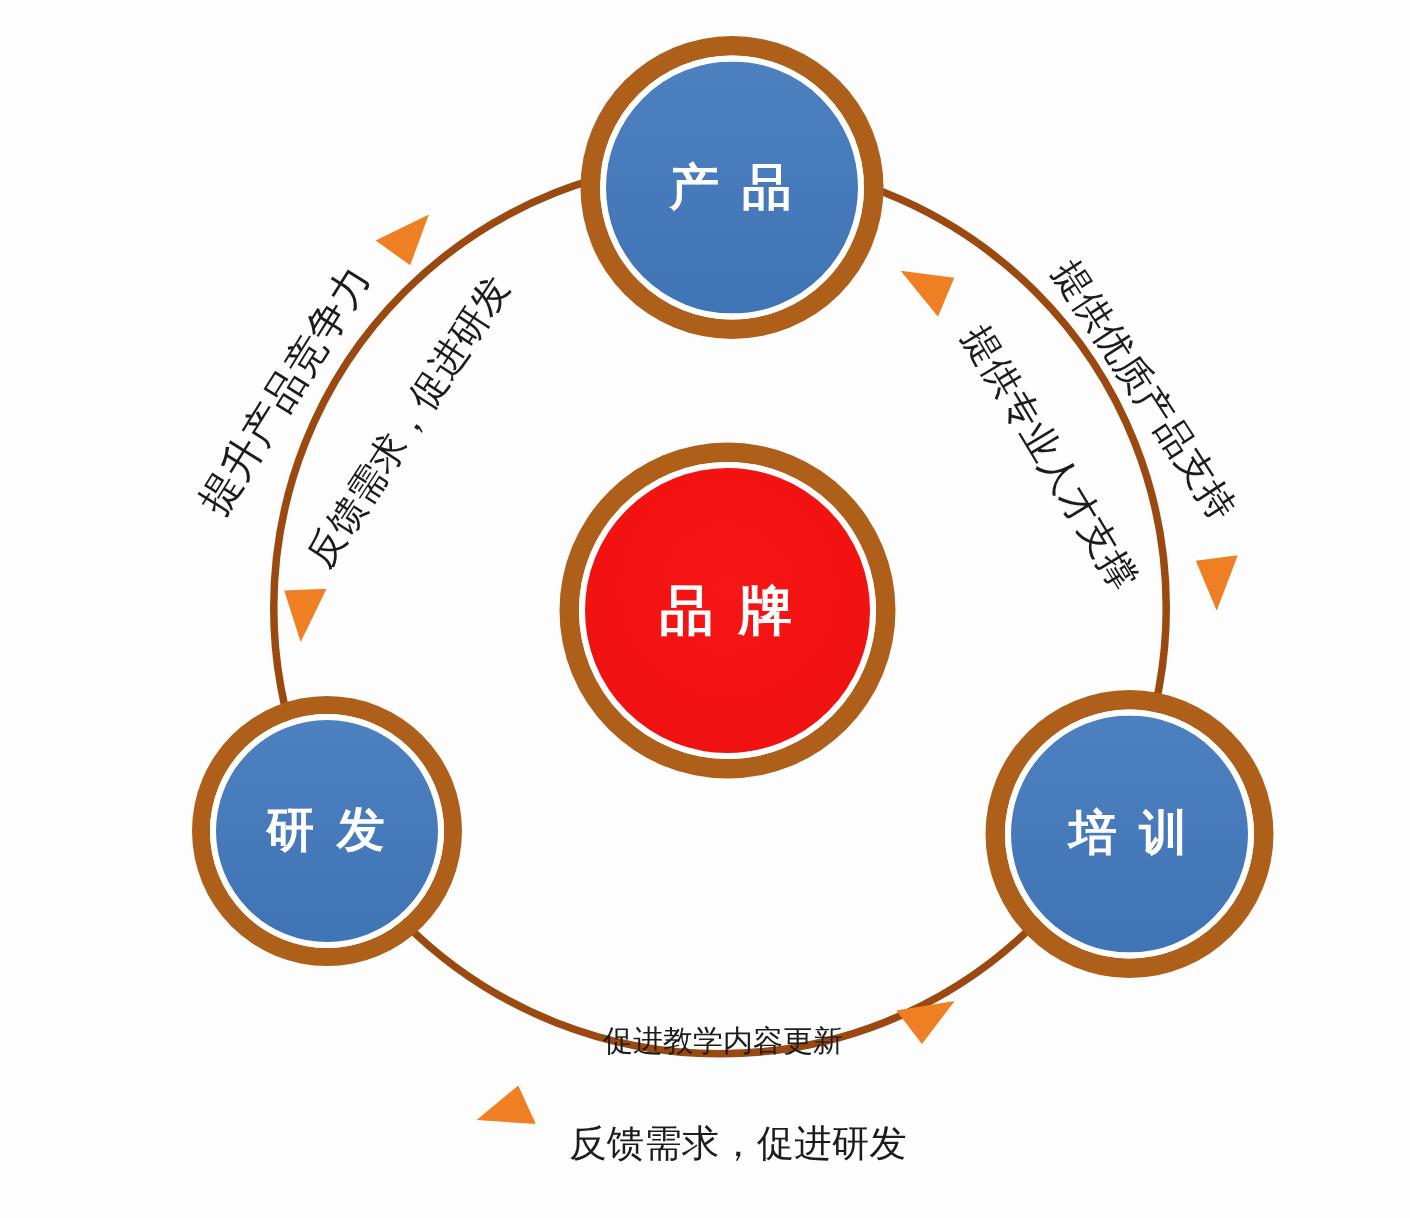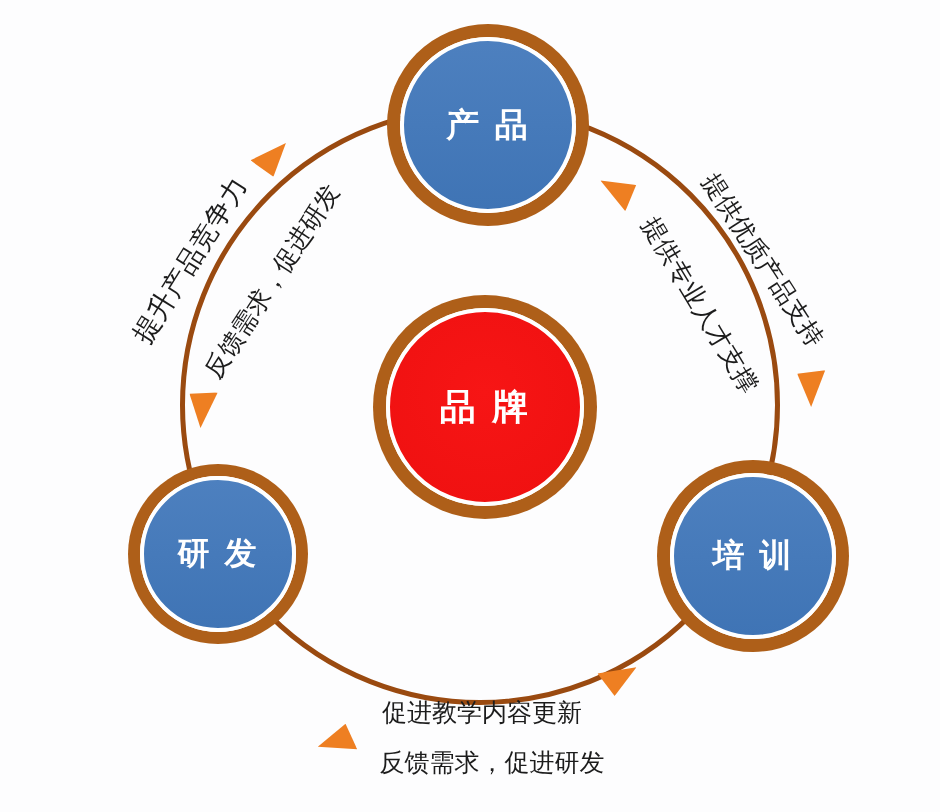--- a/index.html
+++ b/index.html
@@ -79,23 +79,23 @@
     left:763px;top:260px;
     transform:translate(-50%,-50%) rotate(57deg);
     font-size:25px;
   }
   .lbl-right-inner{
     left:700px;top:305px;
     transform:translate(-50%,-50%) rotate(59deg);
     font-size:25px;
   }
   .lbl-bottom-upper{
-    left:482px;top:712px;
+    left:482px;top:694px;
     transform:translate(-50%,-50%);
-    font-size:25px;
+    font-size:20px;
   }
   .lbl-bottom-lower{
     left:492px;top:762px;
     transform:translate(-50%,-50%);
     font-size:25px;
   }
   
   .arrow{
     position:absolute;
     width:38px;height:30px;

